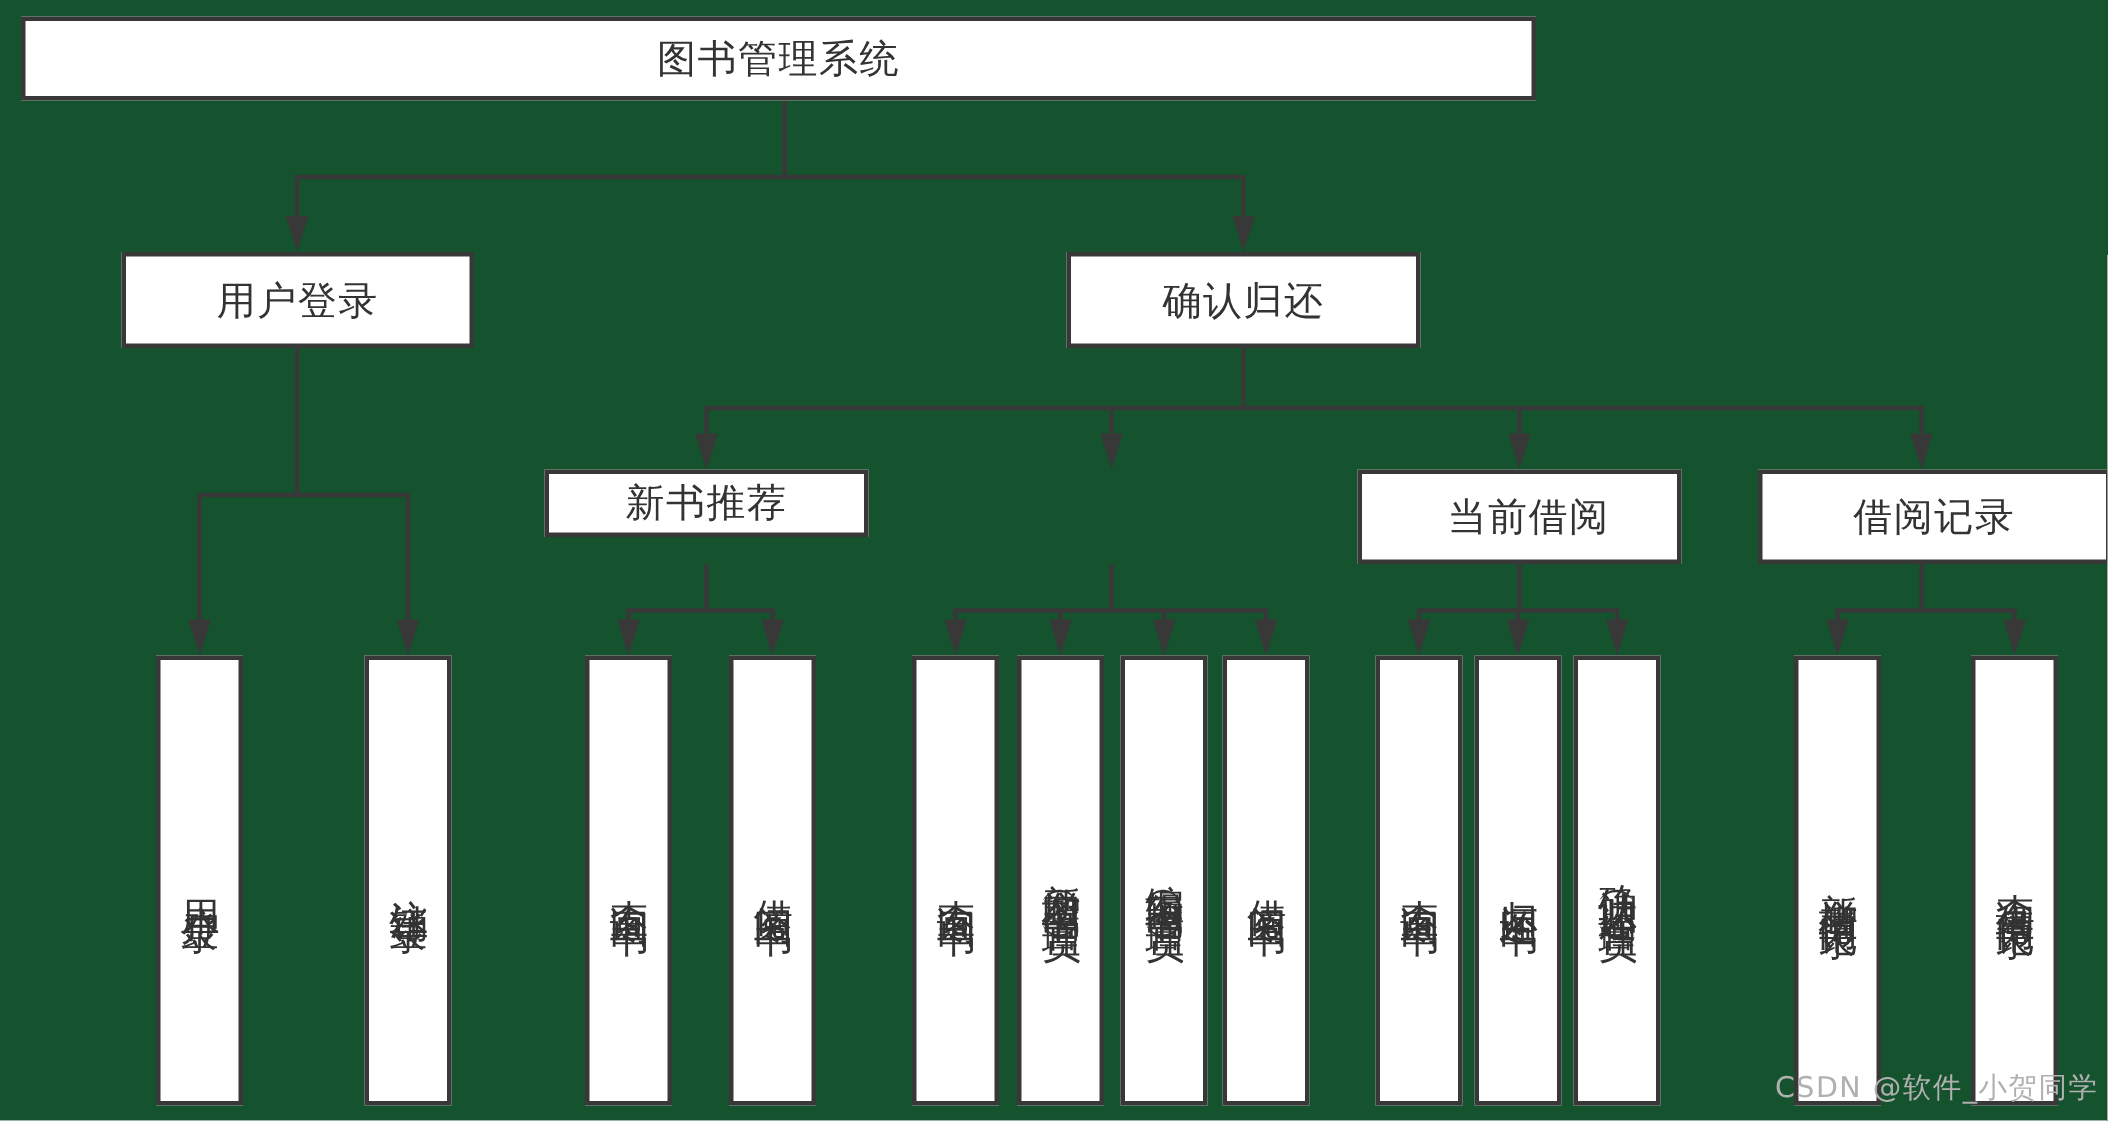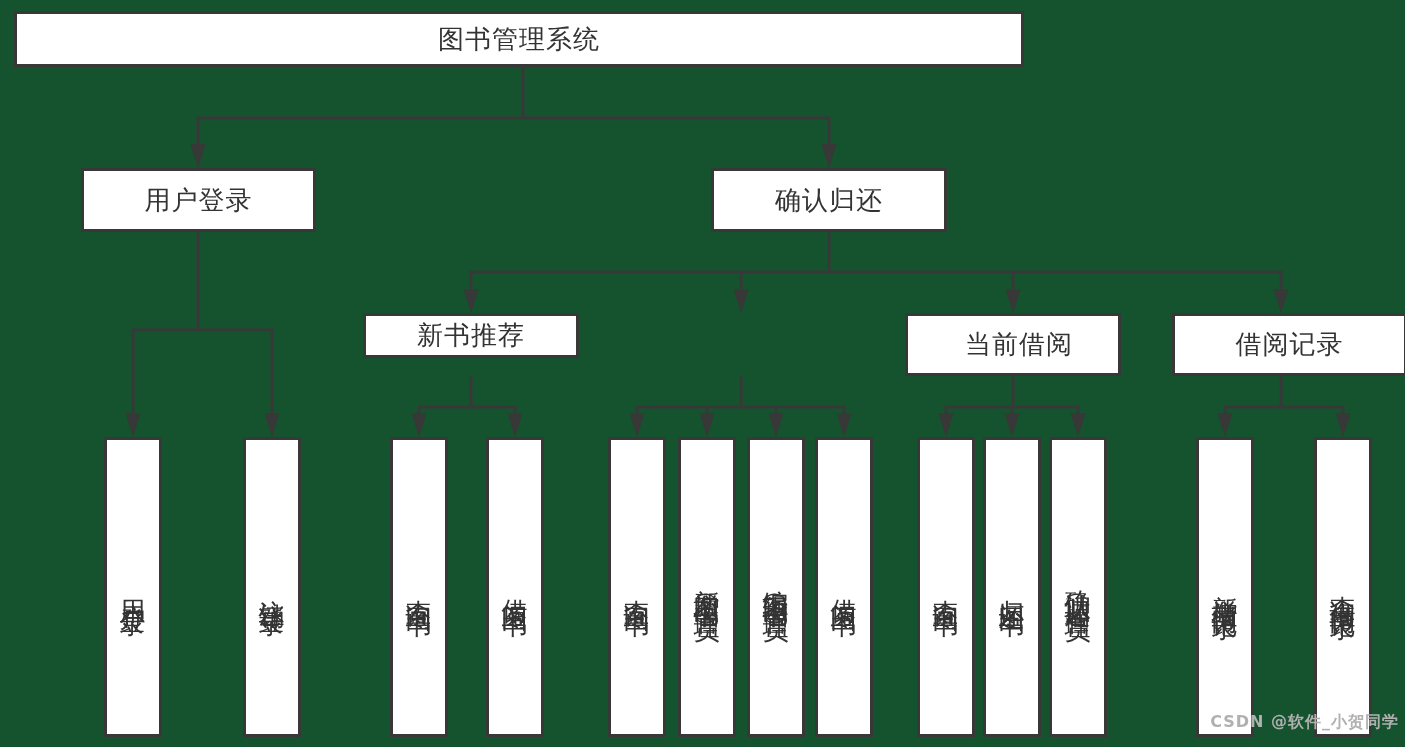--- a/index.html
+++ b/index.html
@@ -39,25 +39,24 @@
     letter-spacing: 4px;
     line-height: 1;
     width: 58px;
     height: 300px;
     top: 437px;
   }
   .watermark {
     position: absolute;
     top: 712px;
     right: 6px;
-    font-size: 16px;
+    font-size: 19px;
     color: #b0b0b0;
     letter-spacing: 1px;
     white-space: nowrap;
-    font-weight: bold;
   }
 </style>
 </head>
 <body>
 
 <div class="canvas">
 
   <svg class="connectors" viewBox="0 0 1405 747" xmlns="http://www.w3.org/2000/svg" fill="none" stroke="#383838" stroke-width="3">
 
     <g>

